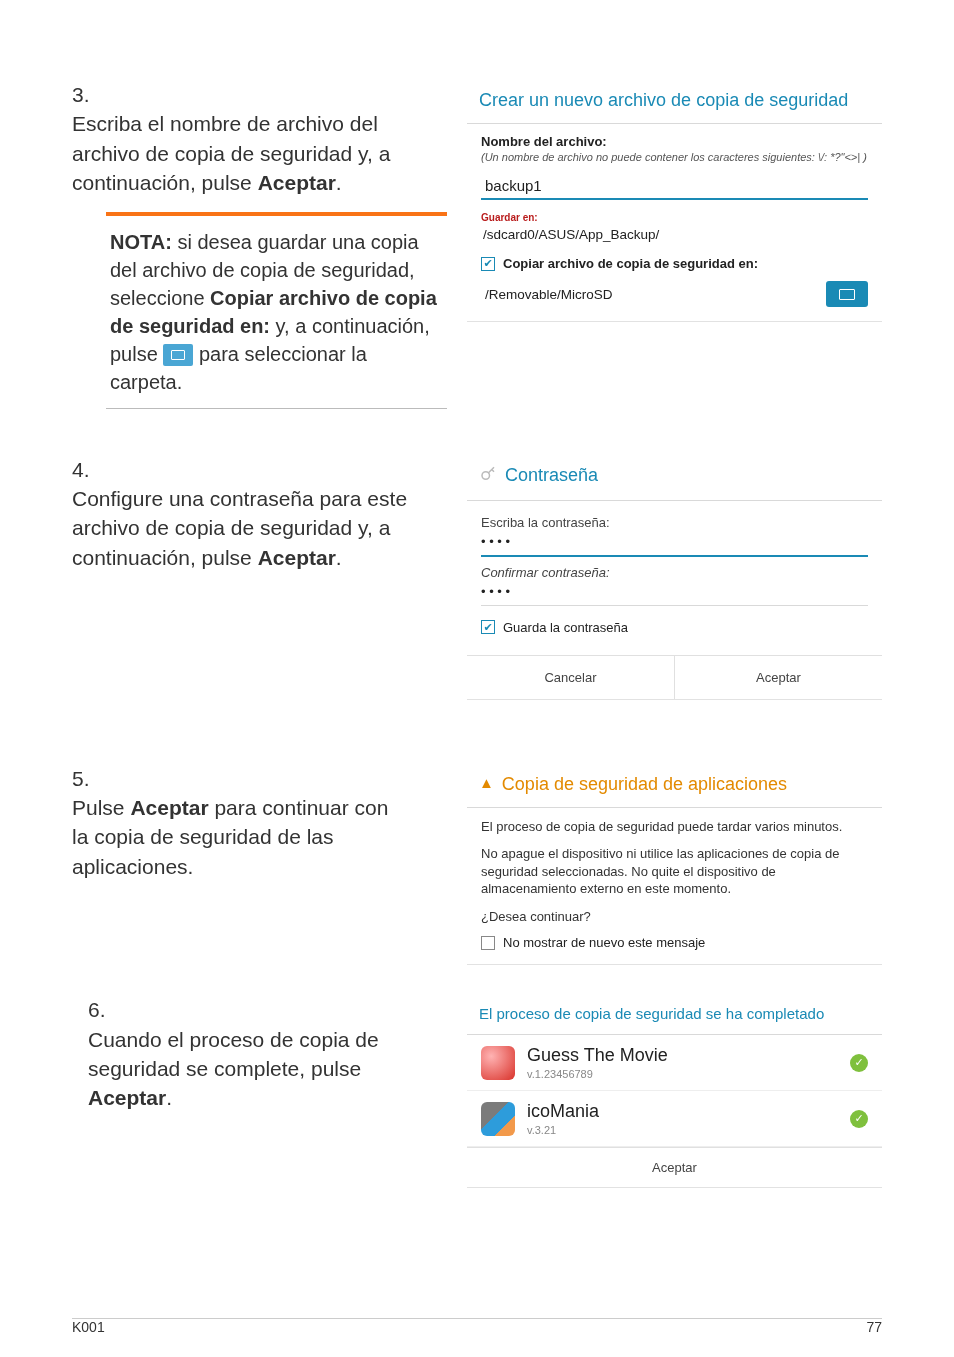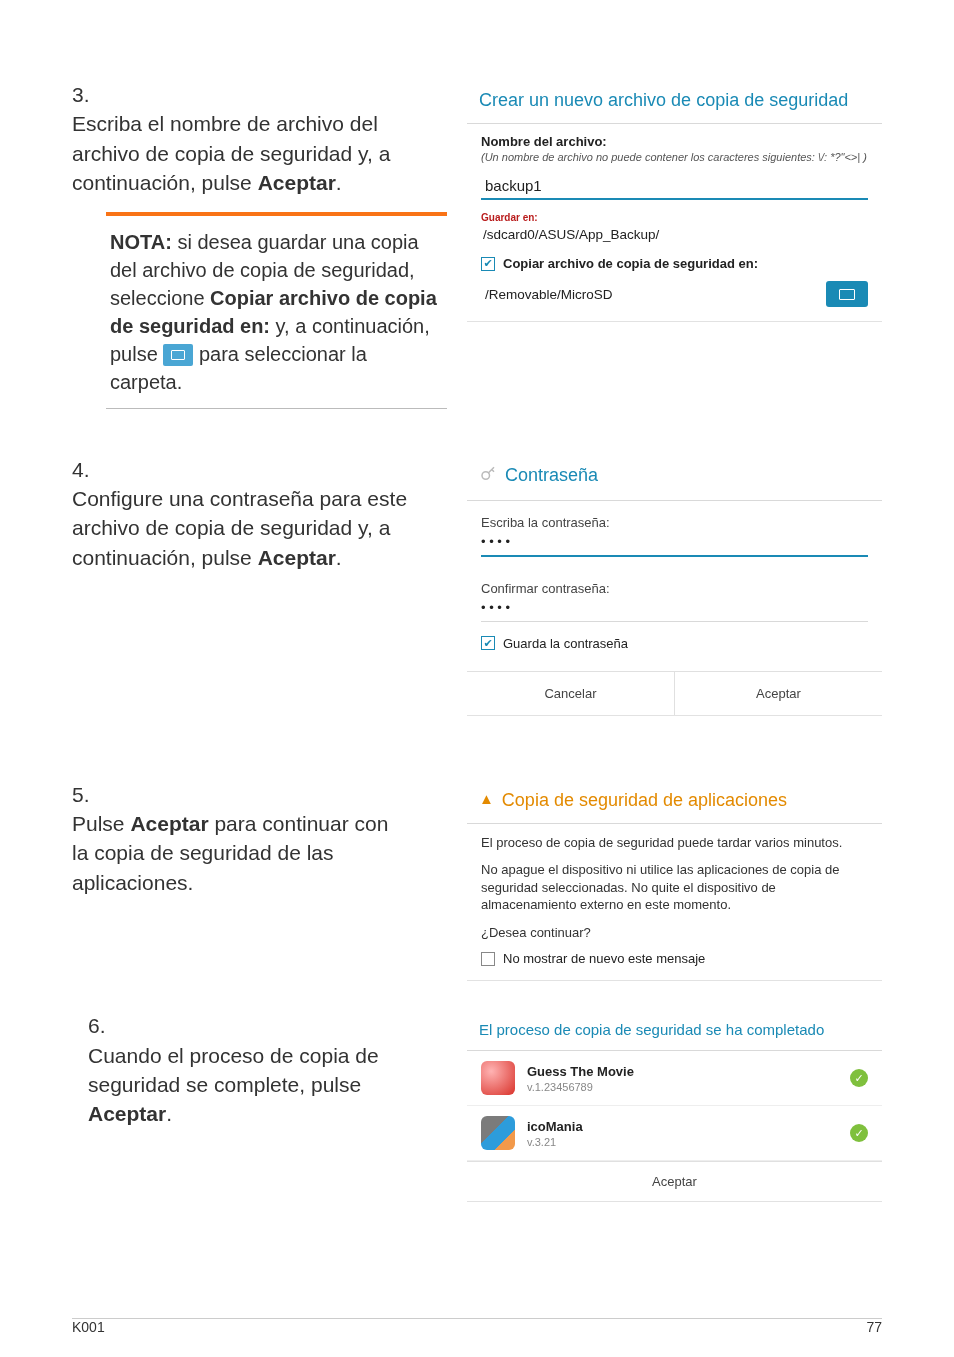--- a/index.html
+++ b/index.html
@@ -126,21 +126,21 @@
       display:flex; align-items:center; justify-content:space-between; padding:10px 14px; border-bottom:1px solid #eee;
     }
     .app-left { display:flex; align-items:center; gap:12px; }
     .app-icon {
       width:34px; height:34px; border-radius:6px; display:inline-block;
     }
     .app-icon.red { background: radial-gradient(circle at 30% 30%, #ffb3b3, #d9322a); }
     .app-icon.multi {
       background: linear-gradient(135deg,#7b7b7b 0 40%,#2d9cdb 40% 70%,#f2994a 70% 100%);
     }
-    .app-name { font-weight:700; font-size:13px; }
+    .app-name { font-weight:400; font-size:18px; }
     .app-ver { font-size:11px; color:#888; margin-top:2px; }
     .status-ok {
       width:18px; height:18px; border-radius:50%; background:#7fc03d; display:flex; align-items:center; justify-content:center; color:#fff; font-size:11px;
     }
     .key-icon {
       width:18px; height:18px; display:inline-block;
     }
     .warn-tri { color:#e38a00; font-size:15px; }
     .footer {
       position:absolute; bottom:22px; left:72px; right:72px;
@@ -205,21 +205,21 @@
           <svg class="key-icon" viewBox="0 0 24 24">
               <circle cx="9" cy="14" r="5" fill="none" stroke="#bbb" stroke-width="2"></circle>
               <path d="M12 11 L20 3 M17 6 L20 9" stroke="#bbb" stroke-width="2" fill="none"></path>
             </svg>
         </span>
         <span>Contraseña</span>
       </div>
       <div class="panel-inner">
         <div class="pw-label">Escriba la contraseña:</div>
         <div class="dots dots-accent">• • • •</div>
-        <div class="pw-label" style="margin-top:24px;">Confirmar contraseña:</div>
+        <div class="pw-label" style="margin-top:8px;font-style:italic;">Confirmar contraseña:</div>
         <div class="dots">• • • •</div>
         <div class="cb-row" style="margin-bottom:6px;">
           <span class="cb checked"></span>
           <span>Guarda la contraseña</span>
         </div>
       </div>
       <div class="btn-row">
         <div class="btn">Cancelar</div>
         <div class="btn">Aceptar</div>
       </div>

